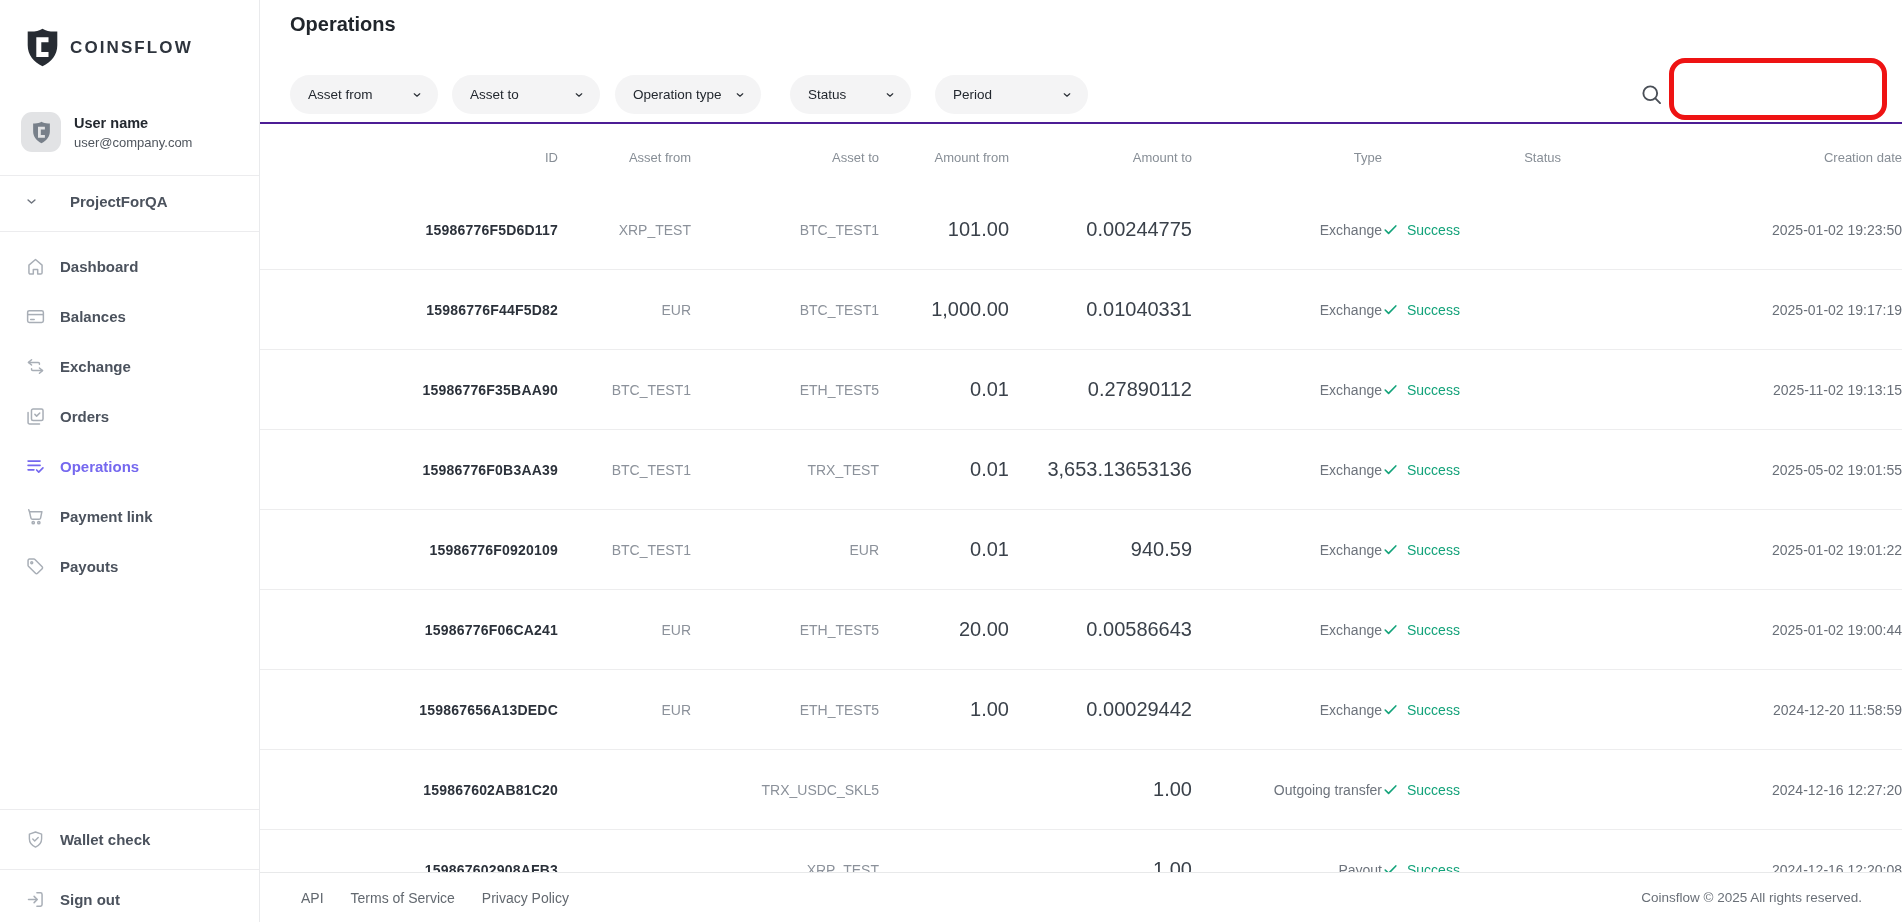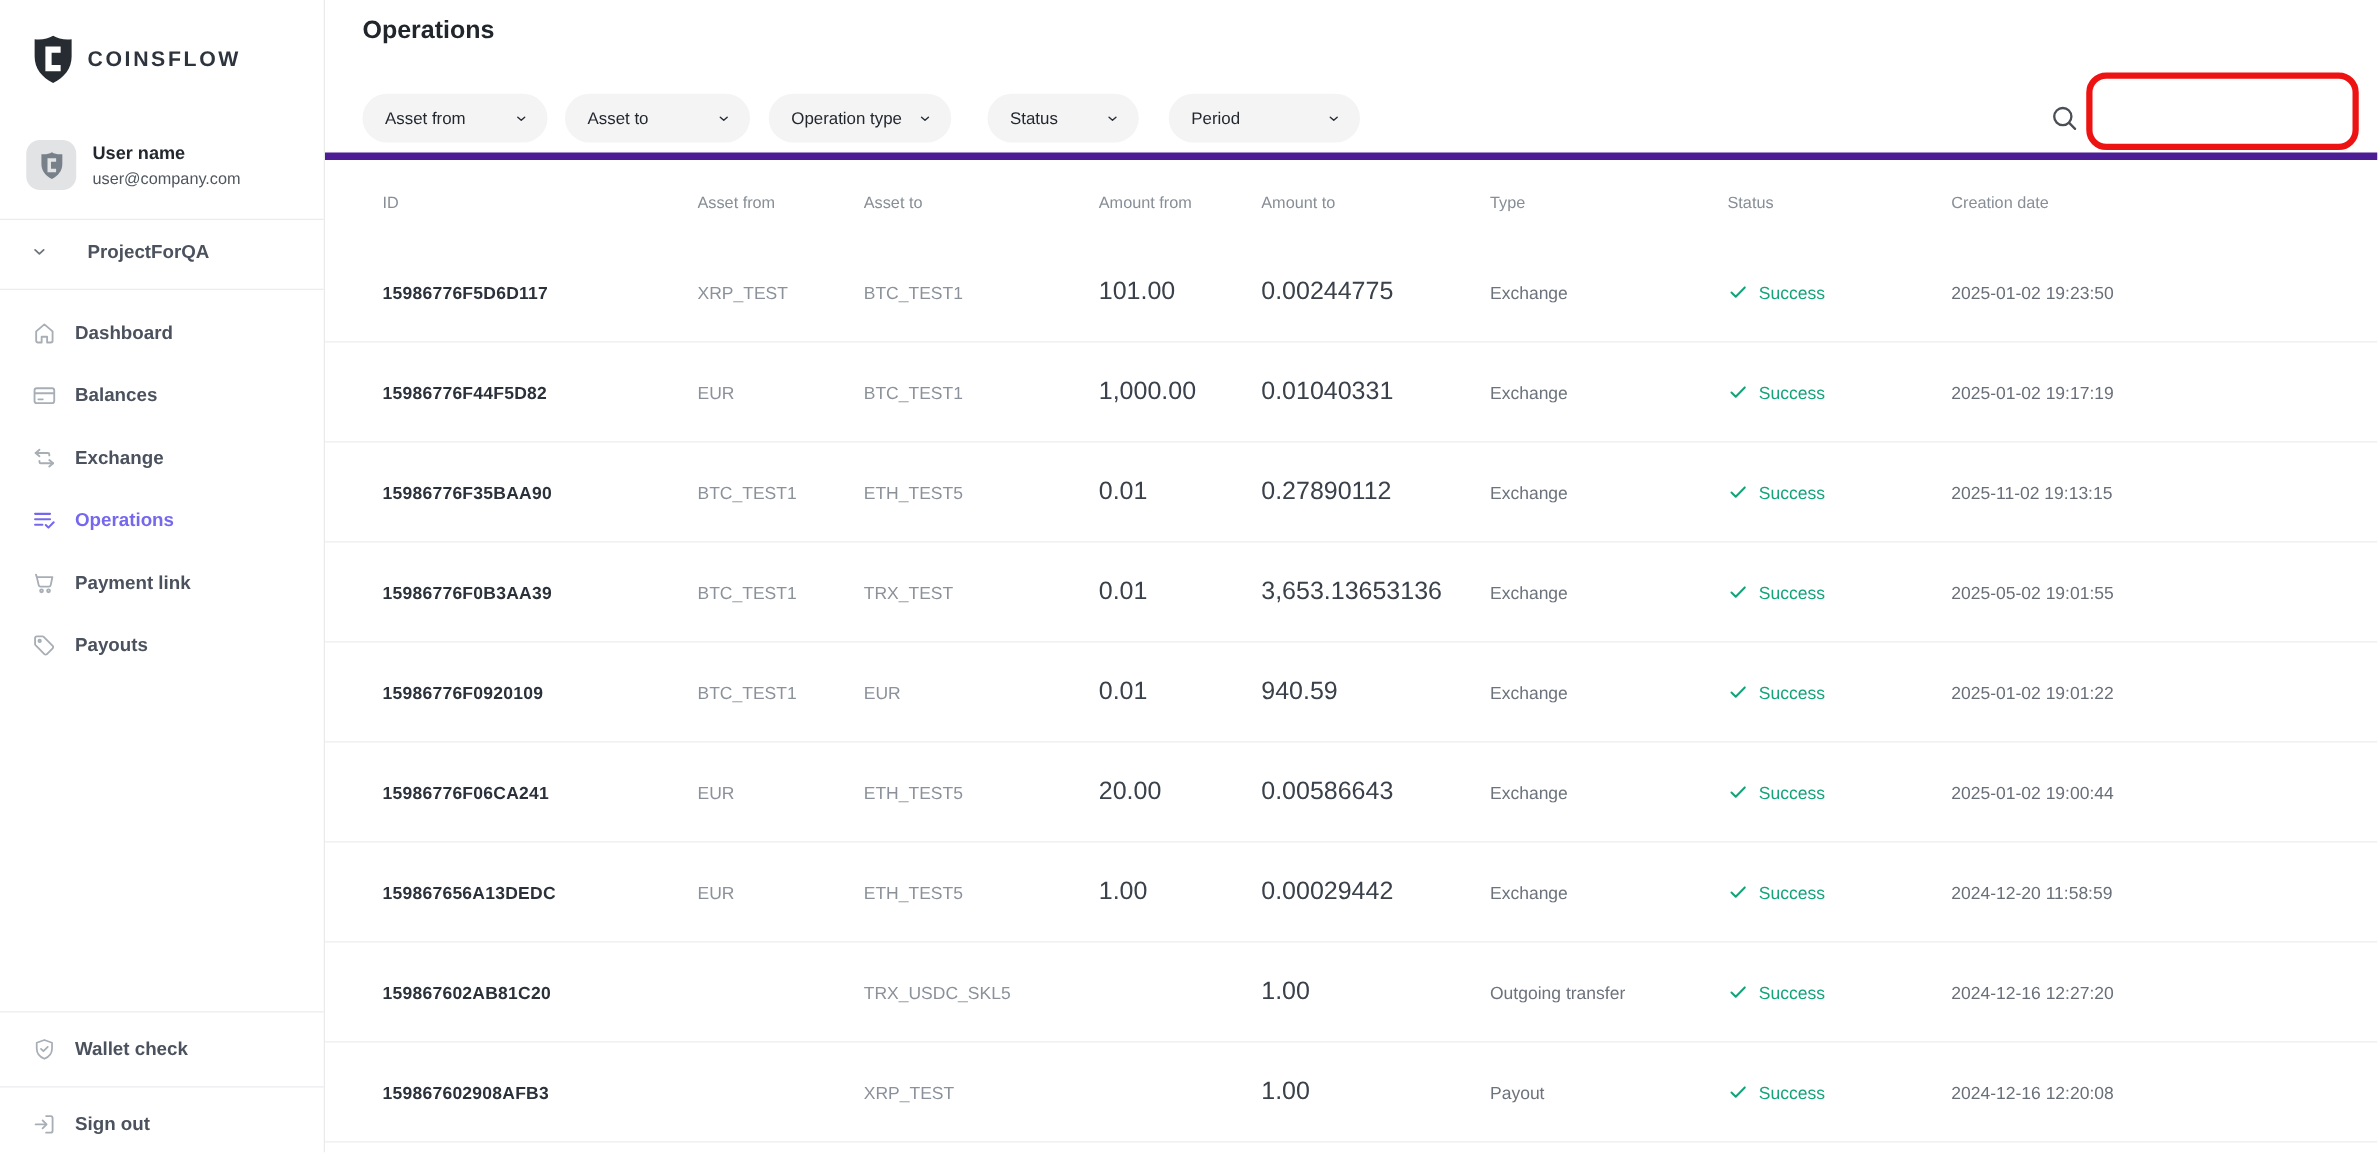--- a/index.html
+++ b/index.html
@@ -47,21 +47,21 @@
   .pill .chev{position:absolute;right:15px;top:50%;transform:translateY(-50%);width:12px;height:12px;color:#2a2f36;}
   .pill .chev svg{width:12px;height:12px;display:block;}
   .search-btn{position:absolute;left:1379px;top:82px;width:25px;height:25px;color:#4a4f57;cursor:pointer;background:none;border:none;padding:0;}
   .search-btn svg{width:25px;height:25px;display:block;}
   .annotation{position:absolute;left:1409px;top:58px;width:218px;height:62px;border:5px solid #ee1313;border-radius:16px;box-sizing:border-box;pointer-events:none;z-index:4;}
   .download{position:absolute;left:1416px;top:76px;width:194px;height:38px;border:none;border-radius:19px;background:#f2f2f4;
     font-family:inherit;font-size:13.5px;font-weight:700;color:#5b4be0;text-align:left;padding:0 40px 0 18px;cursor:pointer;box-sizing:border-box;}
   .download .chev{position:absolute;right:19px;top:50%;transform:translateY(-50%);width:13px;height:13px;color:#5b4be0;}
   .download .chev svg{width:13px;height:13px;display:block;}
   
-  .table{position:absolute;left:0;top:122px;width:1642px;bottom:0;border-top:6px solid #4c1d95;overflow:hidden;}
+  .table{position:absolute;left:0;top:122px;width:1642px;bottom:0;border-top:2px solid #4c1d95;overflow:hidden;text-align:right;}
   .trow{display:grid;grid-template-columns:252px 133px 188px 130px 183px 190px 179px 1fr;
     padding-left:46px;align-items:center;box-sizing:border-box;}
   .thead{height:66px;}
   .thead .cell{font-size:13px;color:#878e96;}
   .tbody .trow{height:80px;border-bottom:1px solid #ededee;}
   .cell{white-space:nowrap;overflow:hidden;}
   .cell-id{font-size:14px;font-weight:700;color:#2b313a;letter-spacing:.2px;}
   .cell-asset{font-size:14px;color:#8b919a;}
   .cell-amount{font-size:20px;font-weight:400;color:#3a414a;}
   .cell-type{font-size:14px;color:#6d737c;}
@@ -138,20 +138,30 @@
         <span class="ic">
           <svg viewBox="0 0 24 24" fill="none" stroke="currentColor" stroke-width="1.7" stroke-linecap="round" stroke-linejoin="round">
             <path d="M7.5 4.3 4 7.3l3.5 3"></path>
             <path d="M4 7.3h11.2c.7 0 1.3.5 1.3 1.2v1"></path>
             <path d="m16.5 13.7 3.5 3-3.5 3"></path>
             <path d="M20 16.7H8.8c-.7 0-1.3-.5-1.3-1.2v-1"></path>
           </svg>
         </span>
         <span class="nav-label">Exchange</span>
       </div>
+      <div class="nav-item">
+        <span class="ic">
+          <svg viewBox="0 0 24 24" fill="none" stroke="currentColor" stroke-width="1.7" stroke-linejoin="round">
+            <rect x="7.4" y="3.4" width="13.2" height="13.2" rx="1.8"></rect>
+            <path d="m11.3 9.6 2 2 3.6-3.6" stroke-linecap="round"></path>
+            <path d="M16.6 20.6H5.3a1.8 1.8 0 0 1-1.8-1.8V7.4" stroke-linecap="round"></path>
+          </svg>
+        </span>
+        <span class="nav-label">Orders</span>
+      </div>
       <div class="nav-item active">
         <span class="ic">
           <svg viewBox="0 0 24 24" fill="none" stroke="currentColor" stroke-width="1.9" stroke-linecap="round" stroke-linejoin="round">
             <path d="M3.5 5.8h13.7"></path>
             <path d="M3.5 10.8h13.7"></path>
             <path d="M3.5 15.8h6.7"></path>
             <path d="m13.3 16 2.4 2.4 4.8-4.9"></path>
           </svg>
         </span>
         <span class="nav-label">Operations</span>
@@ -403,13 +413,21 @@
                 <path d="m4.5 12.7 4.8 4.8L19.5 7"></path>
               </svg>
             </span>
             <span class="status-text">Success</span>
           </div>
           <div class="cell cell-date">2024-12-16 12:20:08</div>
         </div>
       </div>
   </div>
 
+  <footer class="footer">
+    <div class="footer-links" id="footer-links">
+        <span class="footer-link">API</span>
+        <span class="footer-link">Terms of Service</span>
+        <span class="footer-link">Privacy Policy</span>
+      </div>
+    <div class="copyright">Coinsflow © 2025 All rights reserved.</div>
+  </footer>
 </main>
 
 </body></html>

